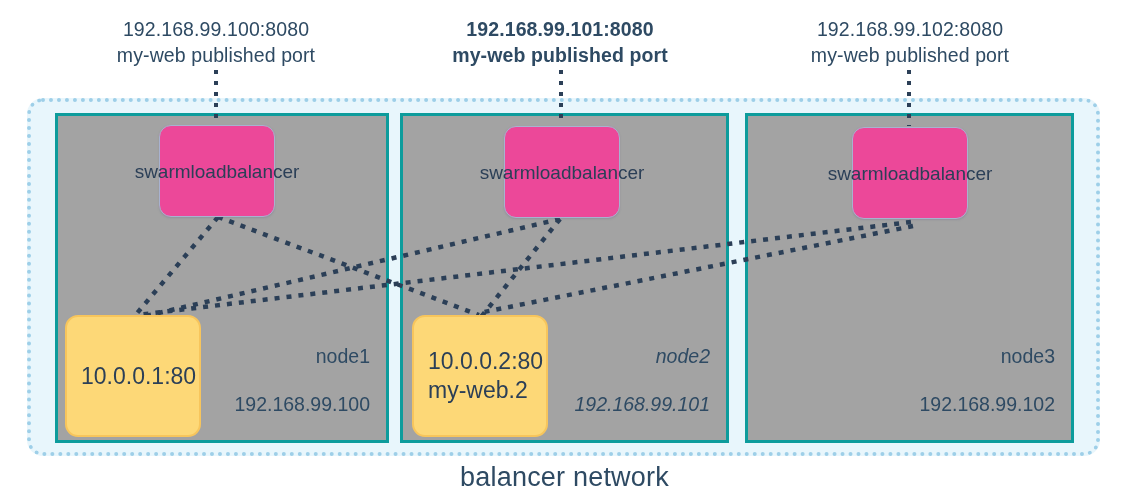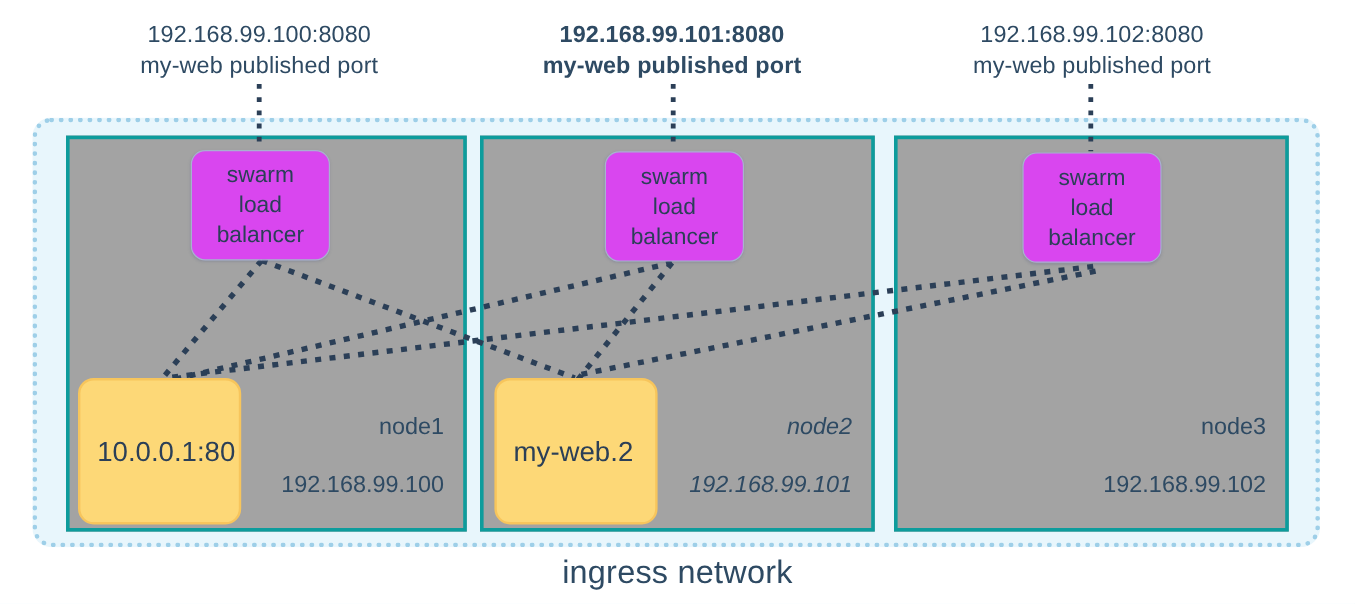--- a/index.html
+++ b/index.html
@@ -80,28 +80,28 @@
     color: #2e4a63;
     white-space: nowrap;
   }
   .node-label .name { display: block; }
   .node-label .ip { display: block; margin-top: 21px; }
 
   
   .lb-box {
     position: absolute;
     box-sizing: border-box;
-    background: #d946ef;
+    background: #ec4899;
     border: 1.5px solid #a8b2cf;
     border-radius: 12px;
     width: 116px;
     height: 92px;
     top: 125px;
     display: flex;
-    flex-direction: column;
+    flex-direction: row;
     align-items: center;
     justify-content: center;
     font-size: 19px;
     line-height: 25px;
     color: #2b3f57;
     box-shadow: 0 1px 2px rgba(90,100,130,0.25);
   }
   #lb-box-1 { left: 159px; }
   #lb-box-2 { left: 504px; top: 126px; }
   #lb-box-3 { left: 852px; top: 127px; }
@@ -228,18 +228,19 @@
     <span>swarm</span>
     <span>load</span>
     <span>balancer</span>
   </div>
 
   <div class="task-box" id="task-box-1">
     <span>10.0.0.1:80</span>
   </div>
 
   <div class="task-box" id="task-box-2">
+    <span>10.0.0.2:80</span>
     <span>my-web.2</span>
   </div>
 
-  <div id="ingress-label">ingress network</div>
+  <div id="ingress-label">balancer network</div>
 
 </div>
 
 </body></html>

